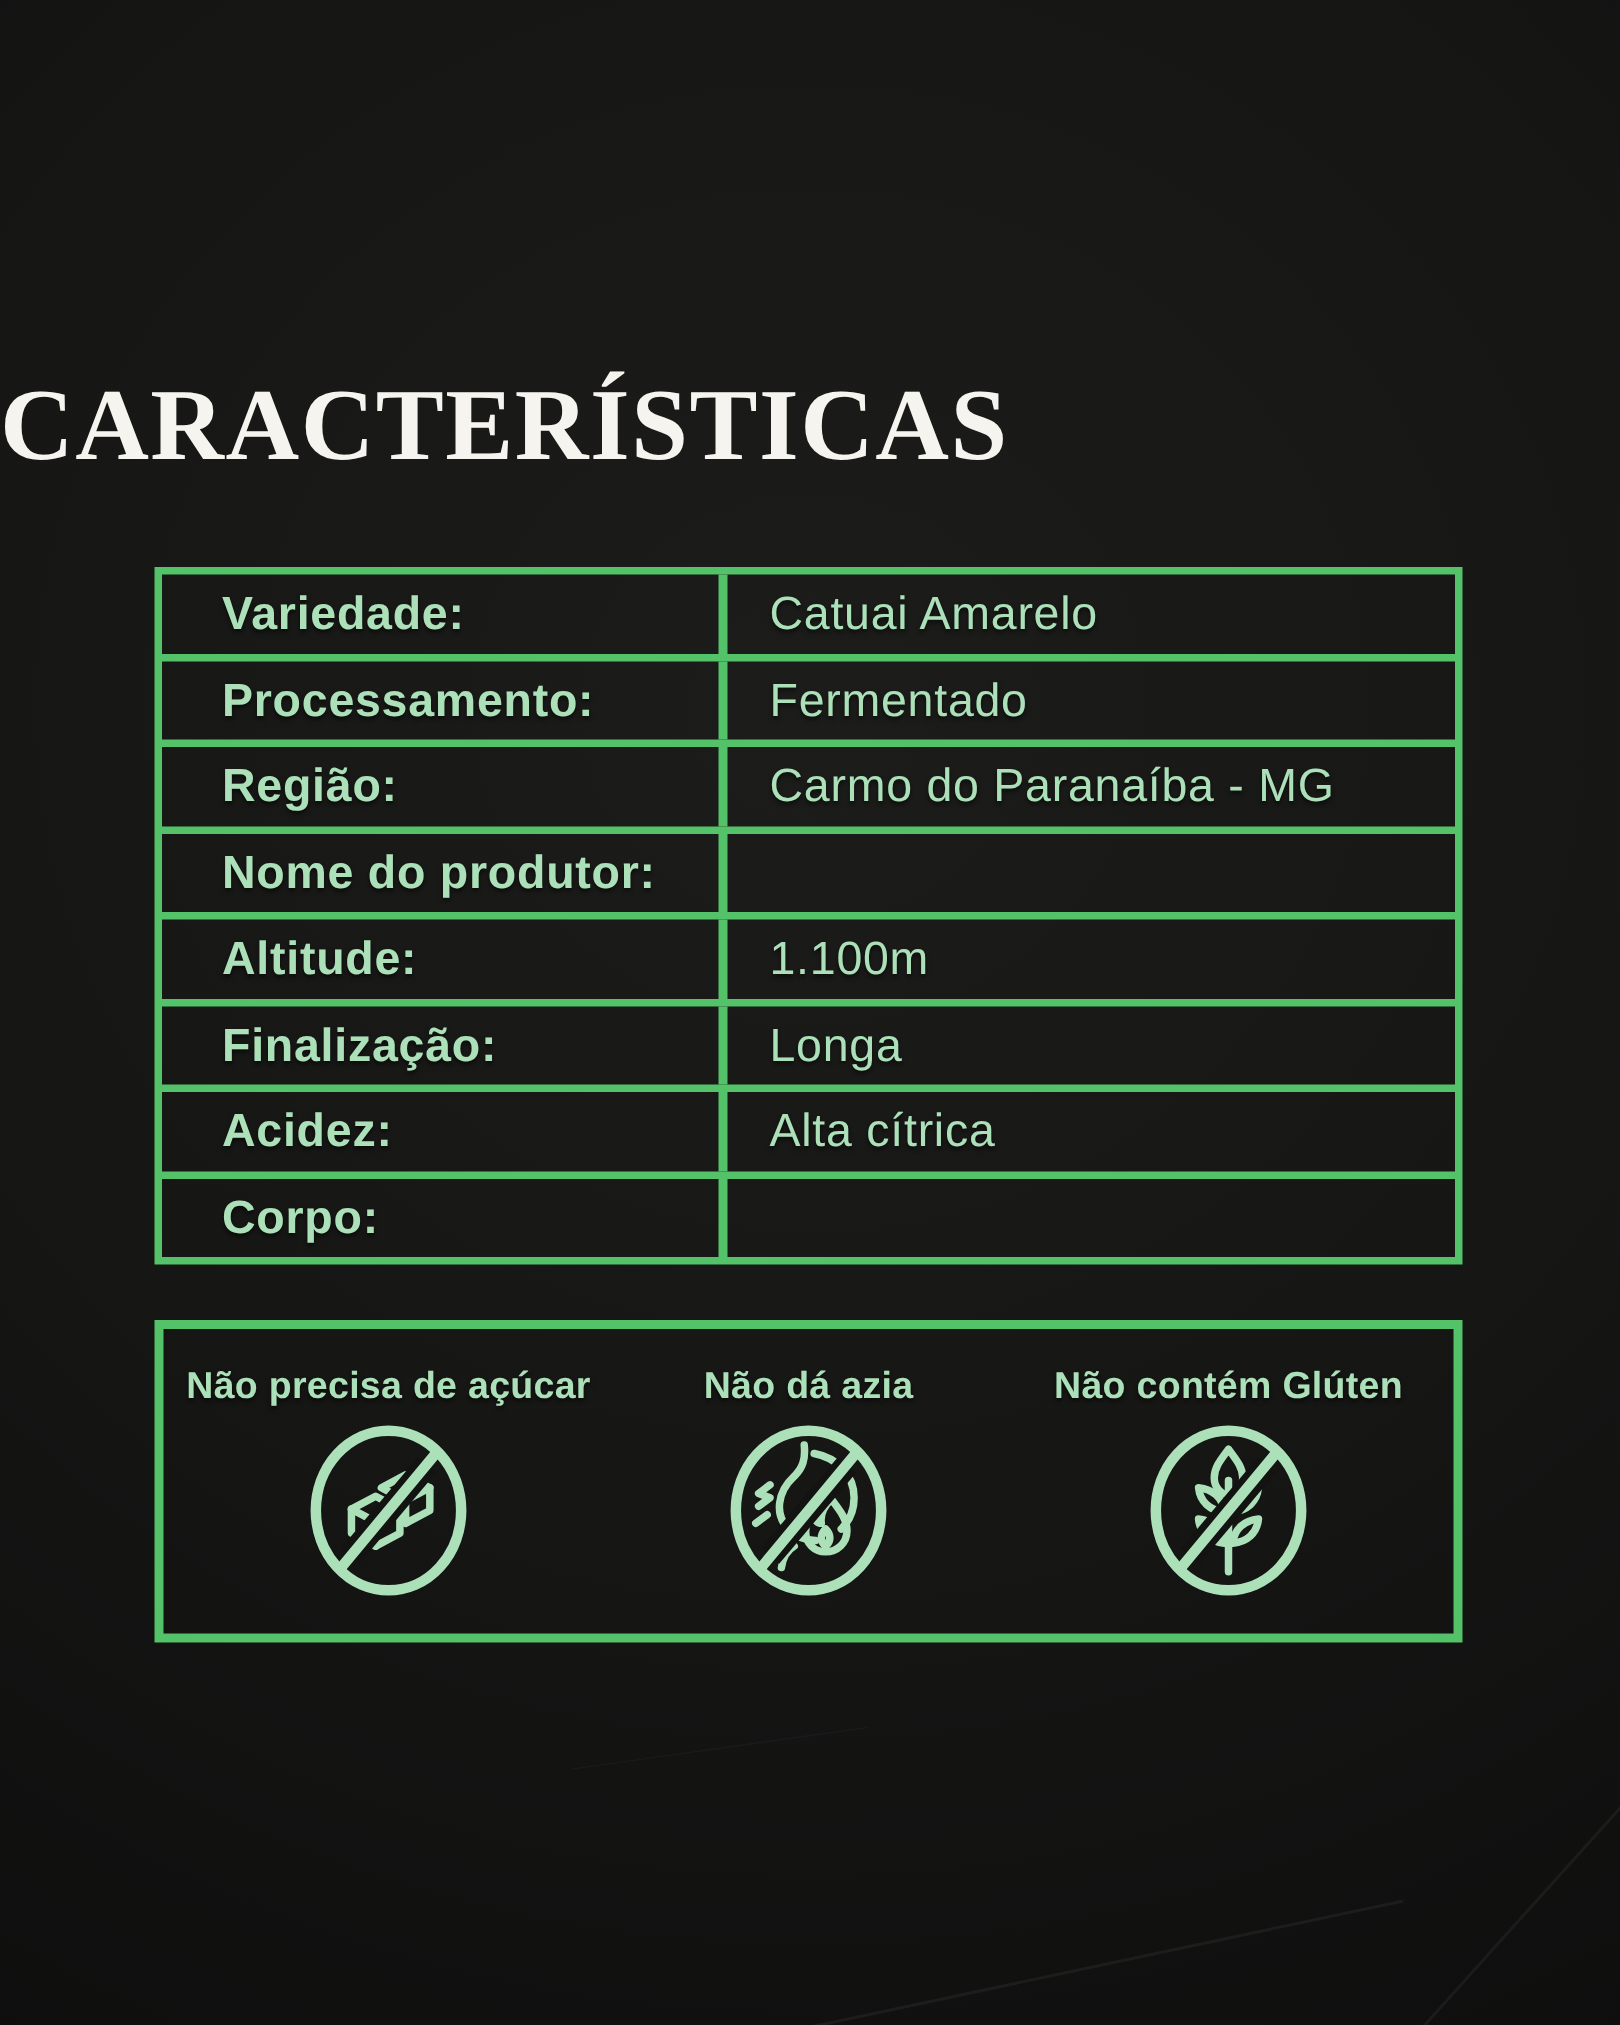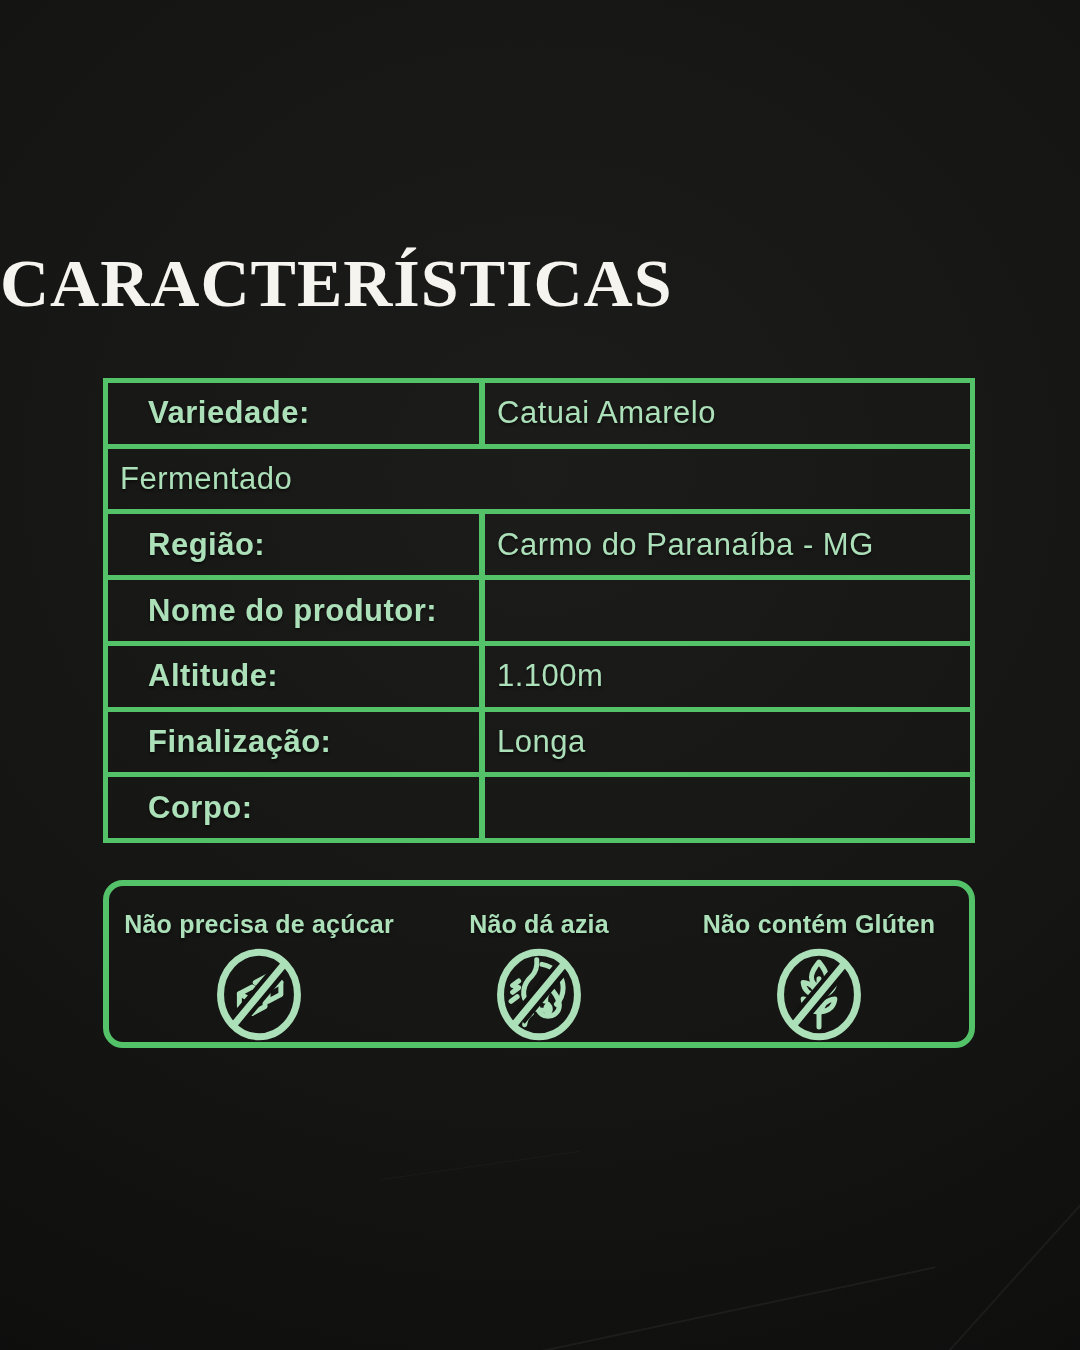--- a/index.html
+++ b/index.html
@@ -55,30 +55,30 @@
     box-sizing:border-box;
   }
   .spec-cell.label{
     width:377px;flex:none;
     padding-left:40px;
     font-weight:700;
     border-right:6px solid var(--border-green,#53c268);
   }
   .spec-cell.value{
     flex:1;
-    padding-left:12px;
+    padding-left:28px;
     font-weight:400;
   }
 
   .badges-panel{
     position:absolute;left:103px;top:880px;
-    width:872px;height:168px;
+    width:872px;height:215px;
     box-sizing:border-box;
     border:6px solid var(--border-green,#53c268);
-    border-radius:20px;
+    border-radius:0;
     display:flex;
     padding:24px 10px 0 10px;
   }
   .badge{
     flex:1;
     display:flex;flex-direction:column;align-items:center;
     color:var(--text-mint,#ace0b9);
   }
   .badge-label{
     font-weight:700;
@@ -99,36 +99,41 @@
 <div class="canvas">
 
   <h1 class="page-title">CARACTERÍSTICAS</h1>
 
   <div class="spec-table">
     <div class="spec-row">
       <div class="spec-cell label">Variedade:</div>
       <div class="spec-cell value">Catuai Amarelo</div>
     </div>
     <div class="spec-row">
+      <div class="spec-cell label">Processamento:</div>
       <div class="spec-cell value">Fermentado</div>
     </div>
     <div class="spec-row">
       <div class="spec-cell label">Região:</div>
       <div class="spec-cell value">Carmo do Paranaíba - MG</div>
     </div>
     <div class="spec-row">
       <div class="spec-cell label">Nome do produtor:</div>
     </div>
     <div class="spec-row">
       <div class="spec-cell label">Altitude:</div>
       <div class="spec-cell value">1.100m</div>
     </div>
     <div class="spec-row">
       <div class="spec-cell label">Finalização:</div>
       <div class="spec-cell value">Longa</div>
+    </div>
+    <div class="spec-row">
+      <div class="spec-cell label">Acidez:</div>
+      <div class="spec-cell value">Alta cítrica</div>
     </div>
     <div class="spec-row">
       <div class="spec-cell label">Corpo:</div>
     </div>
   </div>
 
   <div class="badges-panel">
 
     <div class="badge">
       <div class="badge-label">Não precisa de açúcar</div>

